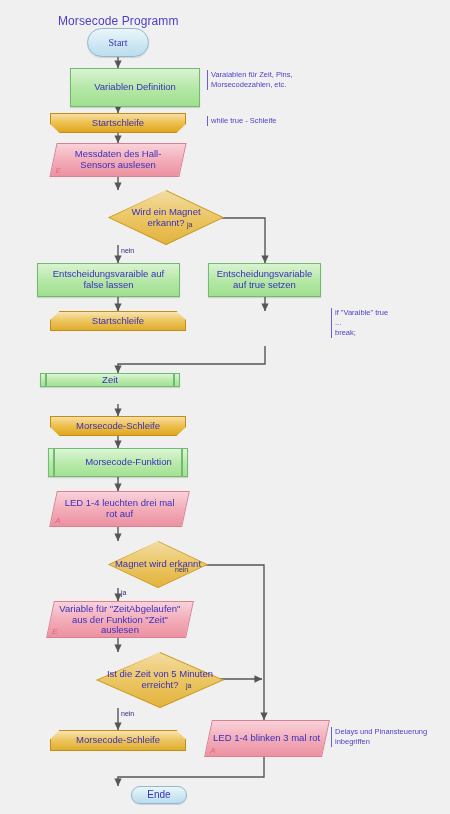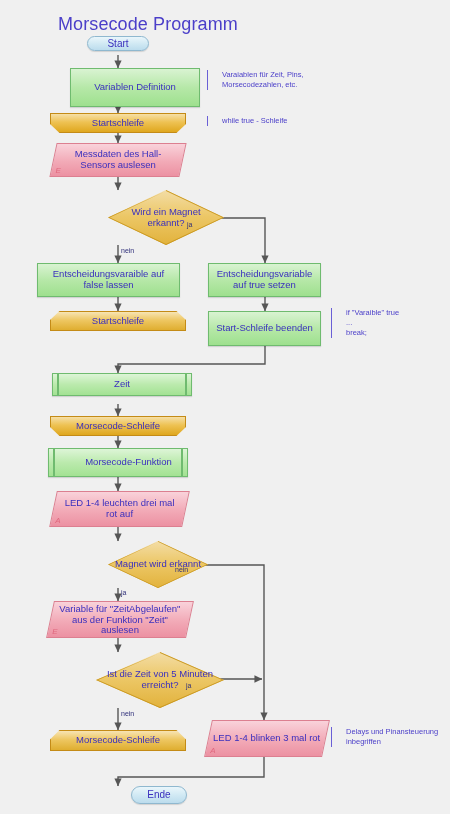--- a/index.html
+++ b/index.html
@@ -13,21 +13,21 @@
   }
   #canvas{position:absolute;inset:0;}
   svg.wires{position:absolute;left:0;top:0;width:450px;height:814px;pointer-events:none;}
 
   .node{position:absolute;box-sizing:border-box;display:flex;align-items:center;justify-content:center;
         text-align:center;line-height:1.12;color:#3a2fbe;}
   .node span.lbl{display:block;padding:0 4px;}
 
   
   #title{
-    position:absolute;font-size:18px;color:#4b3fc9;letter-spacing:.1px;white-space:nowrap;
+    position:absolute;font-size:12px;color:#4b3fc9;letter-spacing:.1px;white-space:nowrap;
   }
 
   
   .terminator{
     border-radius:999px;
     border:1px solid #8fb8cf;
     background:linear-gradient(180deg,#eaf6fb 0%,#cfe8f3 55%,#bcdced 100%);
     font-size:10px;
     box-shadow:0 1px 1px rgba(0,0,0,.13);
   }
@@ -97,21 +97,21 @@
     background:#c9971f;
     clip-path:polygon(50% 0%,100% 50%,50% 100%,0% 50%, 50% 1.6%, 1.6% 50%, 50% 98.4%, 98.4% 50%, 50% 1.6%);
   }
   .decision .lbl{position:relative;z-index:2;}
 
   
   .elabel{position:absolute;font-size:7px;color:#2f2f7a;white-space:nowrap;}
 
   
   .note{position:absolute;font-size:7.5px;color:#4b3fc9;line-height:1.35;
-        border-left:1.6px solid #6a5fd6;padding-left:14px;white-space:pre-line;}
+        border-left:1.6px solid #6a5fd6;padding-left:3px;white-space:pre-line;}
 </style>
 </head>
 <body>
 
 <div id="canvas">
 
   <svg class="wires" viewBox="0 0 450 814">
     <defs>
       <marker id="ah" markerWidth="7" markerHeight="7" refX="5.4" refY="3" orient="auto">
         <path d="M0,0.4 L5.6,3 L0,5.6 z" fill="#565656"></path>
@@ -154,21 +154,21 @@
       <path d="M176,679 L262,679"></path>
 
       <path d="M118,708 L118,730"></path>
 
       <path d="M264,757 L264,777 L118,777 L118,786"></path>
     </g>
   </svg>
 
   <div id="title" style="left:58px;top:14px;">Morsecode Programm</div>
 
-  <div class="node terminator" style="left:87px;top:36px;width:62px;height:15px;">
+  <div class="node terminator" style="left:87px;top:28px;width:62px;height:29px;font-family:Liberation Serif, serif;">
     <span class="lbl">Start</span>
   </div>
 
   <div class="node process" style="left:70px;top:68px;width:130px;height:39px;">
     <span class="lbl">Variablen Definition</span>
   </div>
 
   <div class="node loop" style="left:50px;top:113px;width:136px;height:20px;">
     <span class="lbl">Startschleife</span>
   </div>
@@ -189,25 +189,22 @@
   </div>
 
   <div class="node process" style="left:208px;top:263px;width:113px;height:34px;">
     <span class="lbl">Entscheidungsvariable auf true setzen</span>
   </div>
 
   <div class="node loop-end" style="left:50px;top:311px;width:136px;height:20px;">
     <span class="lbl">Startschleife</span>
   </div>
 
-  <div class="node process" style="left:208px;top:311px;width:113px;height:35px;">
-    <span class="lbl">Start-Schleife beenden</span>
-  </div>
-
-  <div class="node subroutine" style="left:52px;top:373px;width:140px;height:23px;">
+
+  <div class="node subroutine" style="left:40px;top:373px;width:140px;height:14px;">
     <span class="lbl">Zeit</span>
   </div>
 
   <div class="node loop" style="left:50px;top:416px;width:136px;height:20px;">
     <span class="lbl">Morsecode-Schleife</span>
   </div>
 
   <div class="node subroutine" style="left:48px;top:448px;width:140px;height:29px;padding-left:21px;">
     <span class="lbl">Morsecode-Funktion</span>
   </div>

